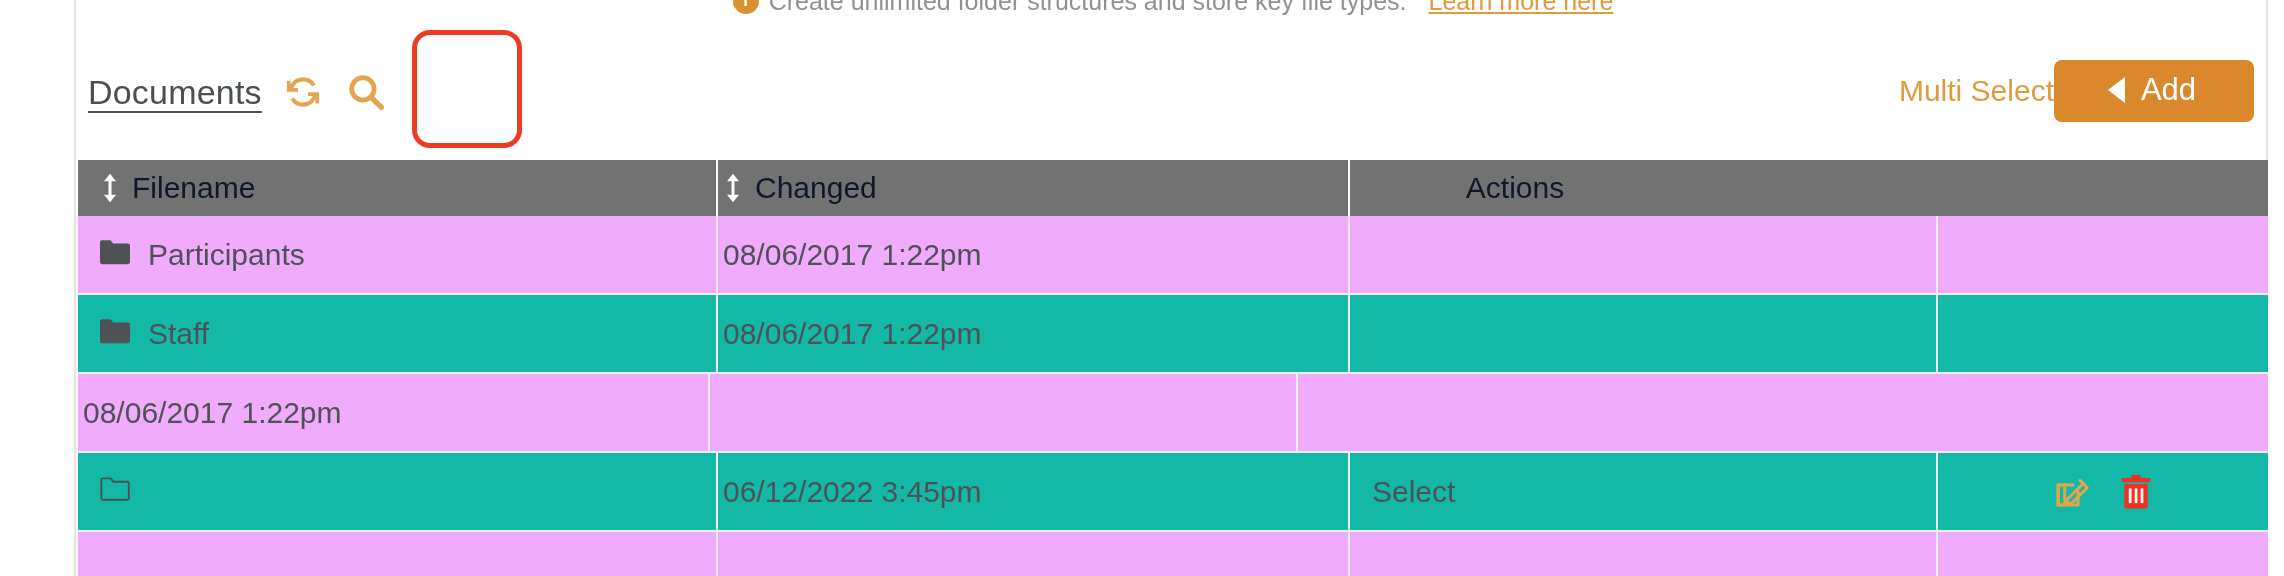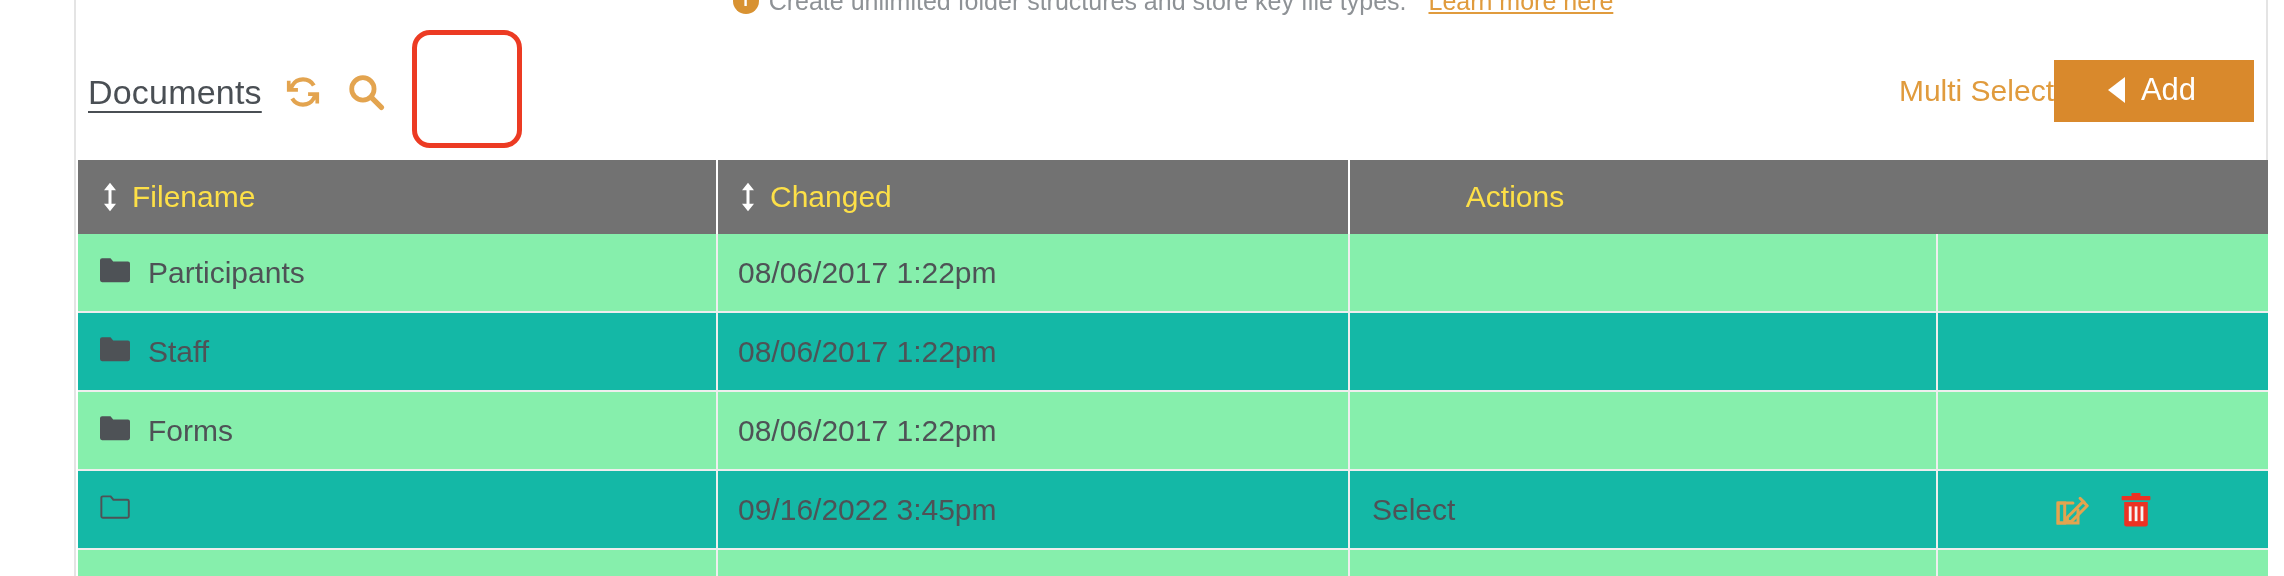--- a/index.html
+++ b/index.html
@@ -124,21 +124,21 @@
     white-space: nowrap;
   }
 
   .add-btn {
     display: inline-flex;
     align-items: center;
     justify-content: center;
     gap: 16px;
     background: #d9892c;
     border: none;
-    border-radius: 0;
+    border-radius: 8px;
     color: #ffffff;
     font-size: 31px;
     font-family: "Liberation Sans", sans-serif;
     padding: 12px 30px 14px 26px;
     cursor: pointer;
     min-width: 200px;
   }
   .caret-left {
     width: 0; height: 0;
     border-top: 13px solid transparent;
@@ -154,41 +154,41 @@
     width: 2190px;
   }
 
   .row {
     display: flex;
     width: 2190px;
   }
 
   .thead {
     background: #727272;
-    color: #fde047;
-    height: 74px;
+    color: #0f172a;
+    height: 56px;
   }
   .thead .cell {
     display: flex;
     align-items: center;
     font-size: 30px;
     border-right: 2px solid #ffffff;
   }
   .thead .cell:last-child { border-right: none; }
 
   .cell { flex: none; }
 
   .col-filename { width: 640px; padding-left: 22px; }
-  .col-changed  { width: 632px; padding-left: 20px; }
+  .col-changed  { width: 632px; padding-left: 5px; }
   .col-author   { width: 588px; padding-left: 22px; }
   .col-actions  { width: 330px; justify-content: center; }
 
   .tbody .row {
     height: 79px;
-    background: #86efac;
+    background: #f0abfc;
     border-bottom: 2px solid #eeeeee;
   }
   .tbody .row.alt { background: #14b8a6; }
 
   .tbody .cell {
     display: flex;
     align-items: center;
     font-size: 30px;
     color: #4e5256;
     border-right: 2px solid #eeeeee;
@@ -316,46 +316,36 @@
               </span>
               <span>Staff</span>
             </span>
           </div>
           <div class="cell col-changed">08/06/2017 1:22pm</div>
           <div class="cell col-author"></div>
           <div class="cell col-actions"></div>
         </div>
 
         <div class="row">
-          <div class="cell col-filename">
-            <span class="filename-inner">
-              <span>
-                <svg width="30" height="26" viewBox="0 0 20 17" aria-hidden="true">
-                  <path d="M0 2a1.4 1.4 0 0 1 1.4-1.4h5.6l1.8 2.2h9.8A1.4 1.4 0 0 1 20 4.2v11A1.4 1.4 0 0 1 18.6 16.6H1.4A1.4 1.4 0 0 1 0 15.2z" fill="#4e5256"></path>
-                </svg>
-              </span>
-              <span>Forms</span>
-            </span>
-          </div>
           <div class="cell col-changed">08/06/2017 1:22pm</div>
           <div class="cell col-author"></div>
           <div class="cell col-actions"></div>
         </div>
 
         <div class="row alt">
           <div class="cell col-filename">
             <span class="filename-inner">
               <span>
                 <svg width="30" height="26" viewBox="0 0 20 17" aria-hidden="true">
                   <path d="M0.9 2.4a1 1 0 0 1 1-1h5.2l1.8 2.2h9.3a1 1 0 0 1 1 1v10.1a1 1 0 0 1-1 1H1.9a1 1 0 0 1-1-1z" fill="none" stroke="#4e5256" stroke-width="1.3"></path>
                 </svg>
               </span>
             </span>
           </div>
-          <div class="cell col-changed">09/16/2022 3:45pm</div>
+          <div class="cell col-changed">06/12/2022 3:45pm</div>
           <div class="cell col-author">Select</div>
           <div class="cell col-actions">
             <span class="actions-inner">
               <span class="act-icon">
                 <svg width="38" height="38" viewBox="0 0 24 24" aria-hidden="true">
                   <path d="M3.2 7.6h9.4M3.2 7.6v12.6h12.6v-8.4" fill="none" stroke="#e3a44f" stroke-width="1.9" stroke-linecap="round"></path>
                   <path d="M3.2 7.6h4.2v12.6H3.2z" fill="none" stroke="#e3a44f" stroke-width="1.9"></path>
                   <path d="M9.1 16.6l9.9-9.9 2.6 2.6-9.9 9.9H9.1z" fill="none" stroke="#e3a44f" stroke-width="1.9" stroke-linejoin="round"></path>
                   <path d="M17.1 4.6l2.6 2.6" stroke="#e3a44f" stroke-width="1.9" stroke-linecap="round"></path>
                 </svg>

